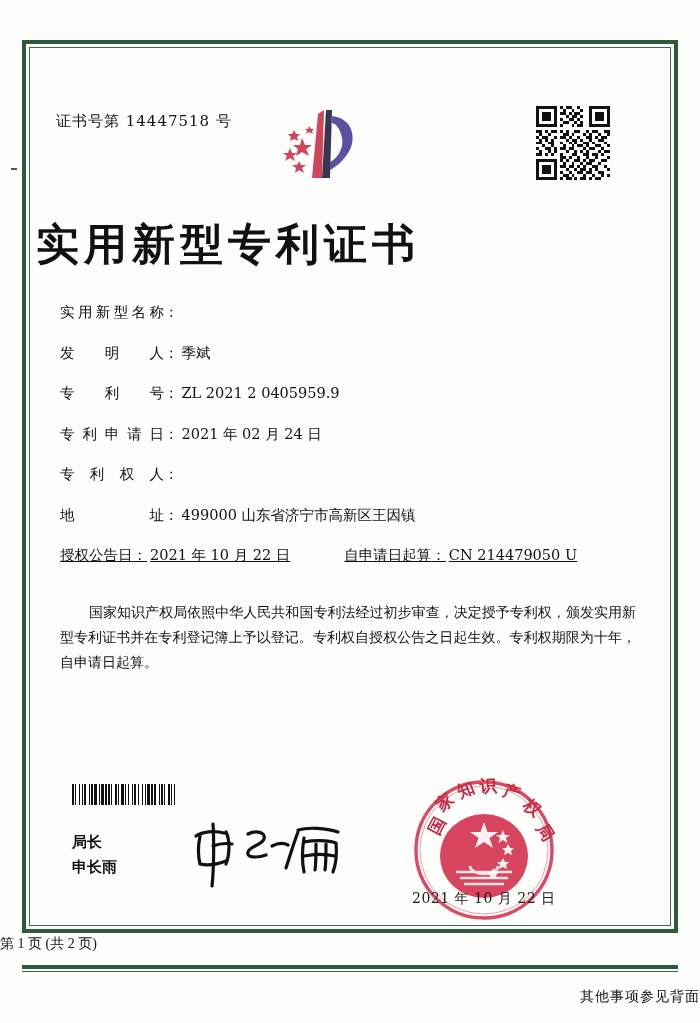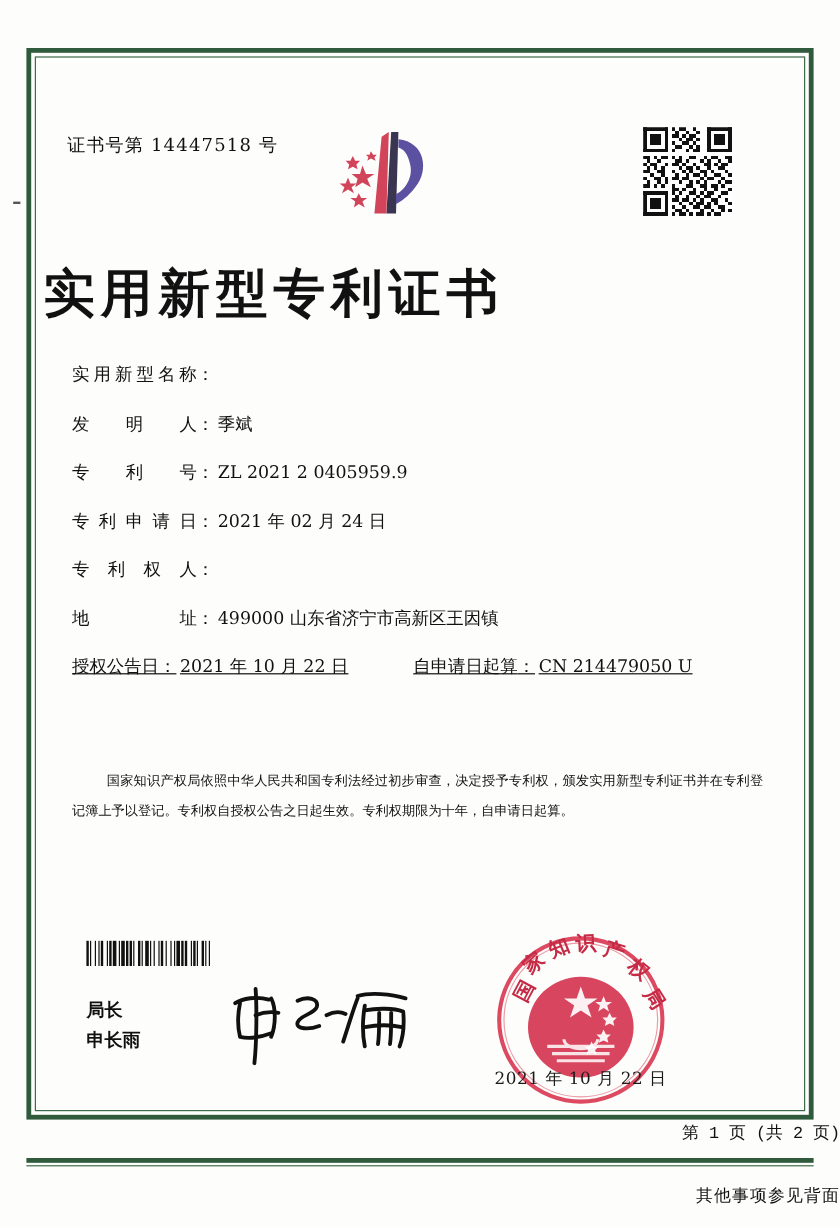--- a/index.html
+++ b/index.html
@@ -61,23 +61,22 @@
   .val{margin-left:2px;}
   .row-dual{display:flex;white-space:nowrap;margin-bottom:6px;text-decoration:underline;}
   .row-dual .grp{display:flex;align-items:baseline;}
   .row-dual .grp.second{margin-left:54px;}
   .lbl-plain{flex:0 0 auto;}
 
   
   .para{
     position:absolute;left:60px;width:576px;
     font-family:"DejaVu Serif","Liberation Serif",serif;
-    font-size:11px;line-height:25px;text-align:justify;
+    font-size:14px;line-height:25px;text-align:justify;
     text-indent:29px;
-    margin-top:38px;
   }
   #para1{top:600px;}
   #para2{top:662px;}
 
   
   .barcode{position:absolute;left:72px;top:784px;width:196px;height:21px;display:flex;}
   .barcode i{display:block;height:100%;background:#111;}
 
   
   .sig-label{
@@ -90,22 +89,22 @@
   
   .seal{position:absolute;left:404px;top:778px;width:160px;height:152px;}
   .seal-date{
     position:absolute;left:412px;top:890px;
     font-family:"DejaVu Serif","Liberation Serif",serif;
     font-size:14px;color:#1a1a1a;letter-spacing:.5px;white-space:nowrap;
   }
 
   
   .page-no{
-    position:absolute;left:0;right:0;top:935px;text-align:right;
-    font-family:Liberation Mono, monospace;font-size:14px;
+    position:absolute;left:0;right:0;top:935px;text-align:left;
+    font-family:Liberation Serif, serif;font-size:14px;
   }
   .backside{
     position:absolute;left:0;right:0;top:988px;text-align:right;
     font-family:"DejaVu Serif","Liberation Serif",serif;font-size:14px;letter-spacing:1px;
   }
   .edge-tick{position:absolute;left:11px;top:168px;width:6px;height:2px;background:#555;}
 </style>
 </head>
 <body>
 

